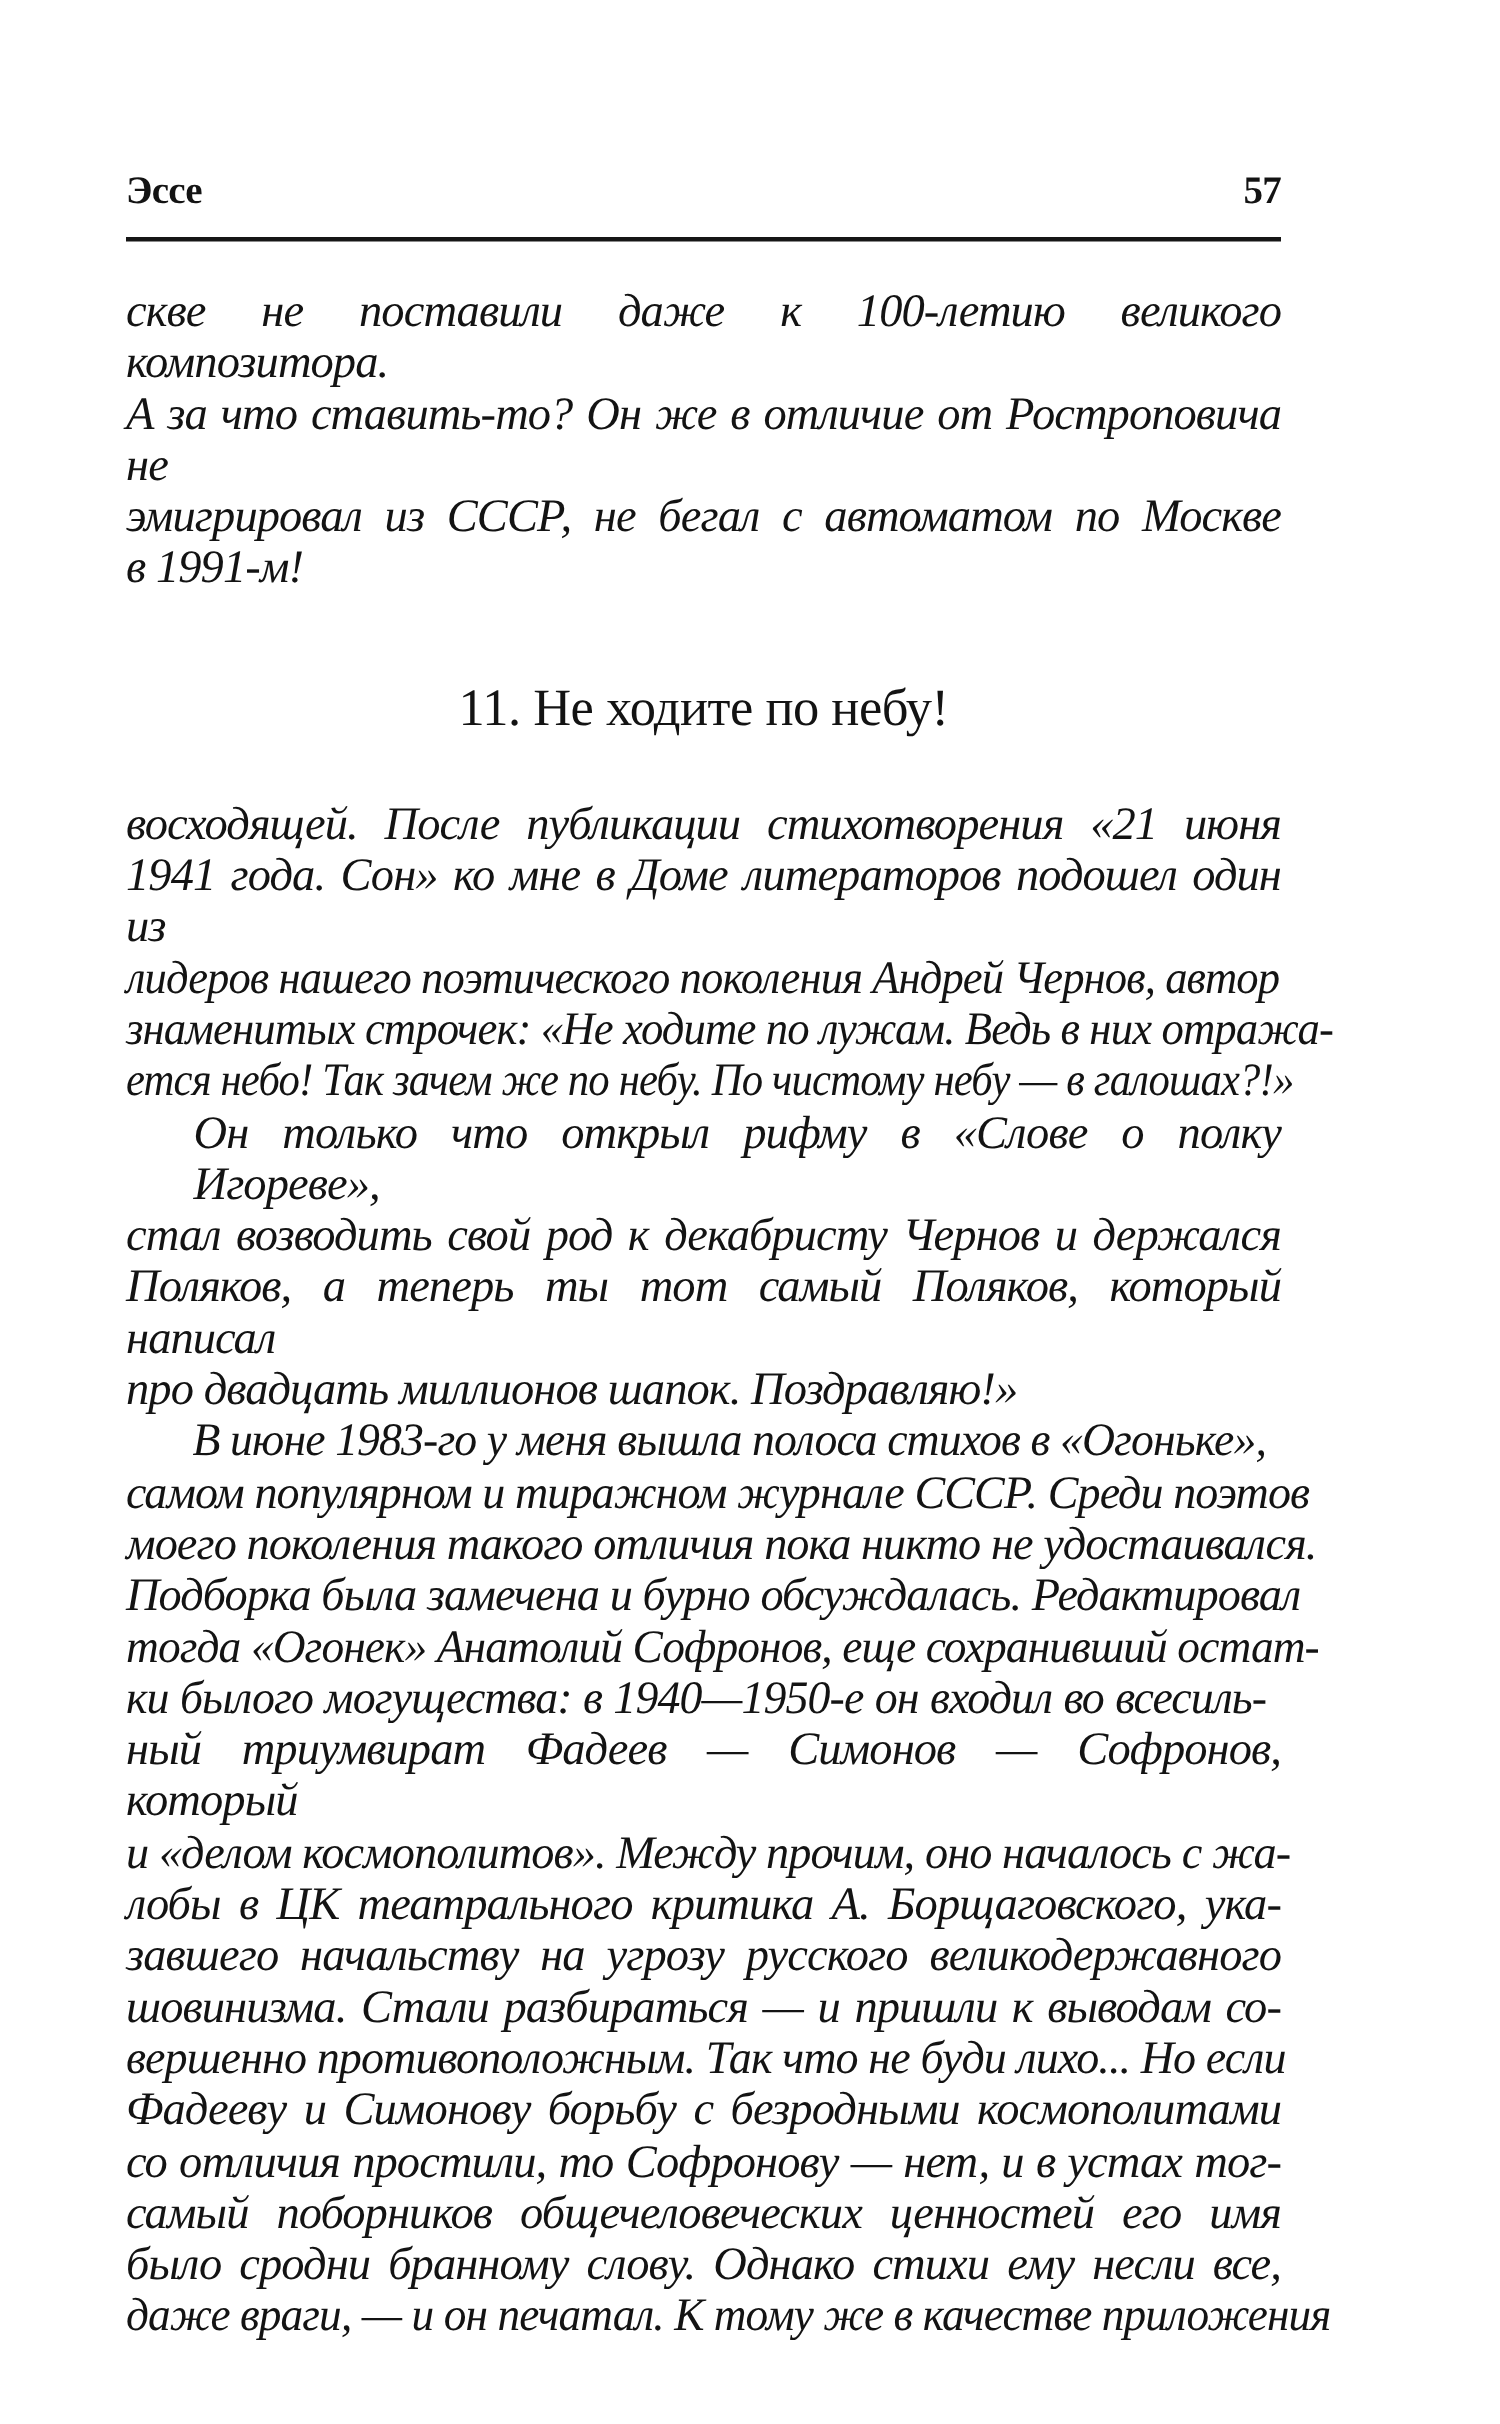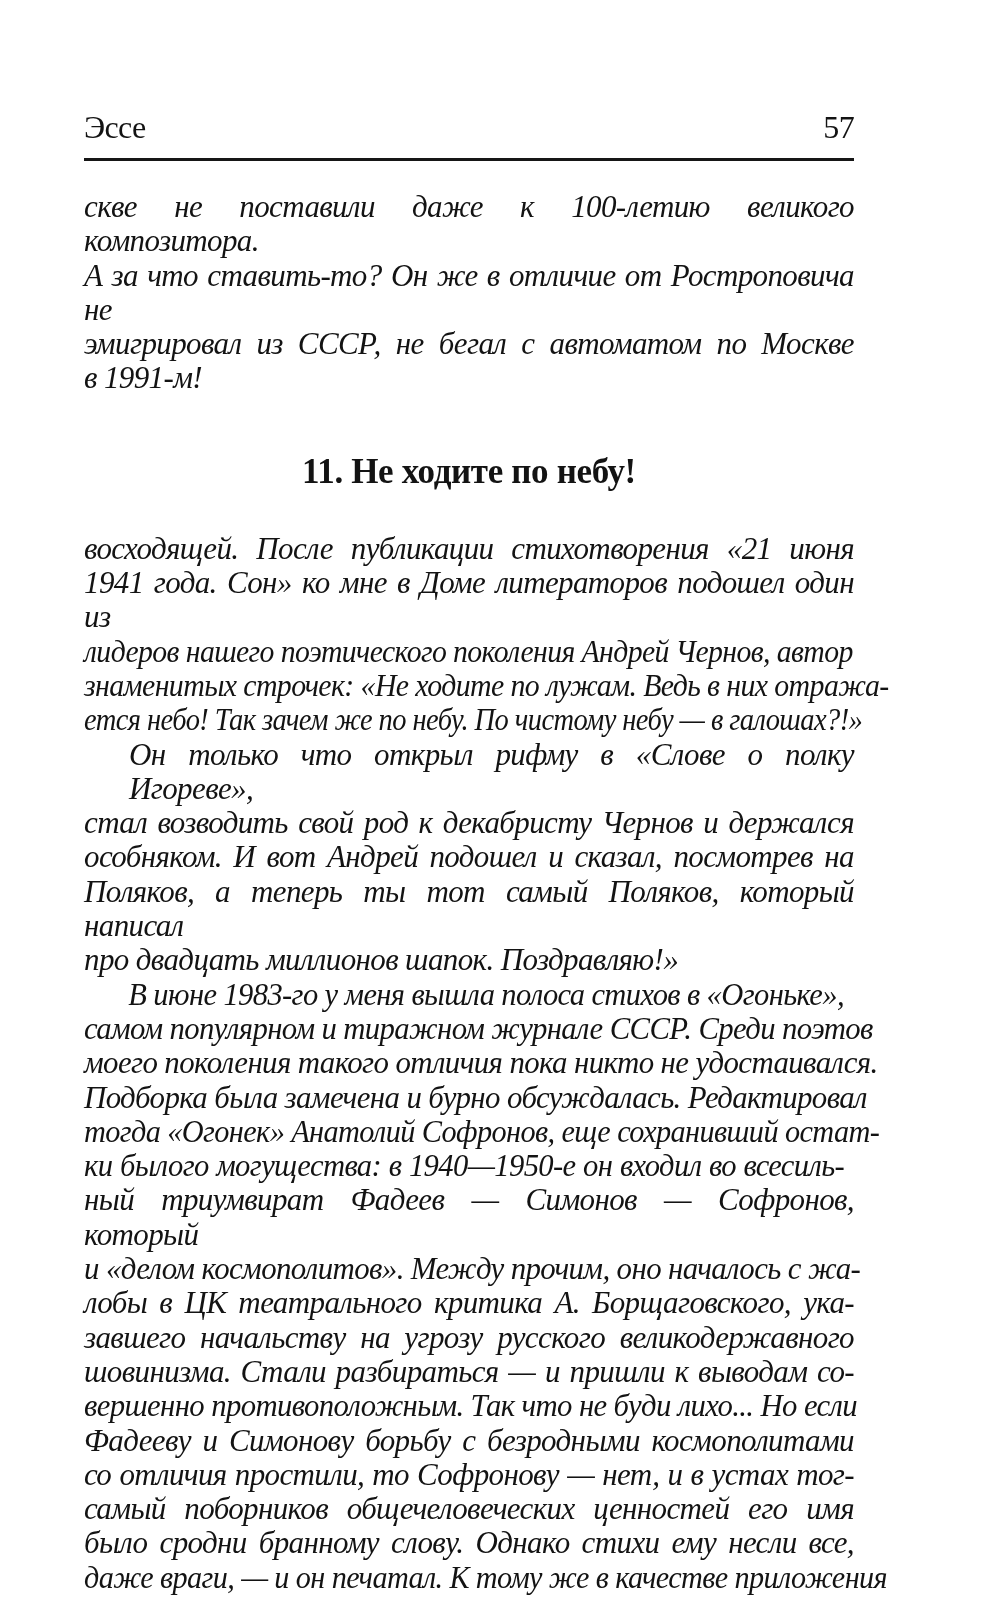--- a/index.html
+++ b/index.html
@@ -11,23 +11,24 @@
     color: #131313;
     font-family: "Liberation Serif", "DejaVu Serif", serif;
     box-sizing: border-box;
     padding: 110px 146px 0 84px;
     overflow: hidden;
   }
   .running-header {
     display: flex;
     justify-content: space-between;
     align-items: center;
-    font-size: 32px;
+    font-size: 26px;
     line-height: 34px;
     letter-spacing: -0.02em;
+    font-weight: bold;
   }
   .header-rule {
     height: 0;
     border-top: 3px solid #161616;
     margin-top: 14px;
   }
   .para { margin: 0; font-style: italic; }
   .intro { margin-top: 29px; }
   .line {
     font-size: 31px;
@@ -40,21 +41,21 @@
   }
   .line.last {
     text-align-last: left;
     -moz-text-align-last: left;
   }
   .para.std-indent .line.first { padding-left: 45px; }
   .para.big-indent .line.first { padding-left: 199px; }
   .intro .line.first { padding-left: 0; }
   .section-heading {
     margin: 56px 0 0 0;
-    font-weight: 700;
+    font-weight: 400;
     font-size: 35px;
     line-height: 40px;
     text-align: center;
     letter-spacing: -0.01em;
   }
   .section-body { margin-top: 40px; }
 </style>
 </head>
 <body>
 
@@ -82,21 +83,20 @@
   <div class="para big-indent">
         <div class="line" style="">восходящей. После публикации стихотворения «21 июня</div>
         <div class="line" style="">1941 года. Сон» ко мне в Доме литераторов подошел один из</div>
         <div class="line" style="white-space: nowrap; transform-origin: 0px 50%; transform: scaleX(0.9589);">лидеров нашего поэтического поколения Андрей Чернов, автор</div>
         <div class="line" style="white-space: nowrap; transform-origin: 0px 50%; transform: scaleX(0.9625);">знаменитых строчек: «Не ходите по лужам. Ведь в них отража-</div>
         <div class="line last" style="white-space: nowrap; transform-origin: 0px 50%; transform: scaleX(0.9189);">ется небо! Так зачем же по небу. По чистому небу — в галошах?!»</div>
       </div>
       <div class="para std-indent">
         <div class="line first" style="">Он только что открыл рифму в «Слове о полку Игореве»,</div>
         <div class="line" style="">стал возводить свой род к декабристу Чернов и держался</div>
-        <div class="line" style="">особняком. И вот Андрей подошел и сказал, посмотрев на</div>
         <div class="line" style="">Поляков, а теперь ты тот самый Поляков, который написал</div>
         <div class="line last" style="">про двадцать миллионов шапок. Поздравляю!»</div>
       </div>
       <div class="para std-indent">
         <div class="line first" style="white-space: nowrap; transform-origin: 0px 50%; transform: scaleX(0.9847);">В июне 1983-го у меня вышла полоса стихов в «Огоньке»,</div>
         <div class="line" style="white-space: nowrap; transform-origin: 0px 50%; transform: scaleX(0.991);">самом популярном и тиражном журнале СССР. Среди поэтов</div>
         <div class="line" style="white-space: nowrap; transform-origin: 0px 50%; transform: scaleX(0.9961);">моего поколения такого отличия пока никто не удостаивался.</div>
         <div class="line" style="white-space: nowrap; transform-origin: 0px 50%; transform: scaleX(0.9961);">Подборка была замечена и бурно обсуждалась. Редактировал</div>
         <div class="line" style="white-space: nowrap; transform-origin: 0px 50%; transform: scaleX(0.9772);">тогда «Огонек» Анатолий Софронов, еще сохранивший остат-</div>
         <div class="line" style="white-space: nowrap; transform-origin: 0px 50%; transform: scaleX(0.9872);">ки былого могущества: в 1940—1950-е он входил во всесиль-</div>

